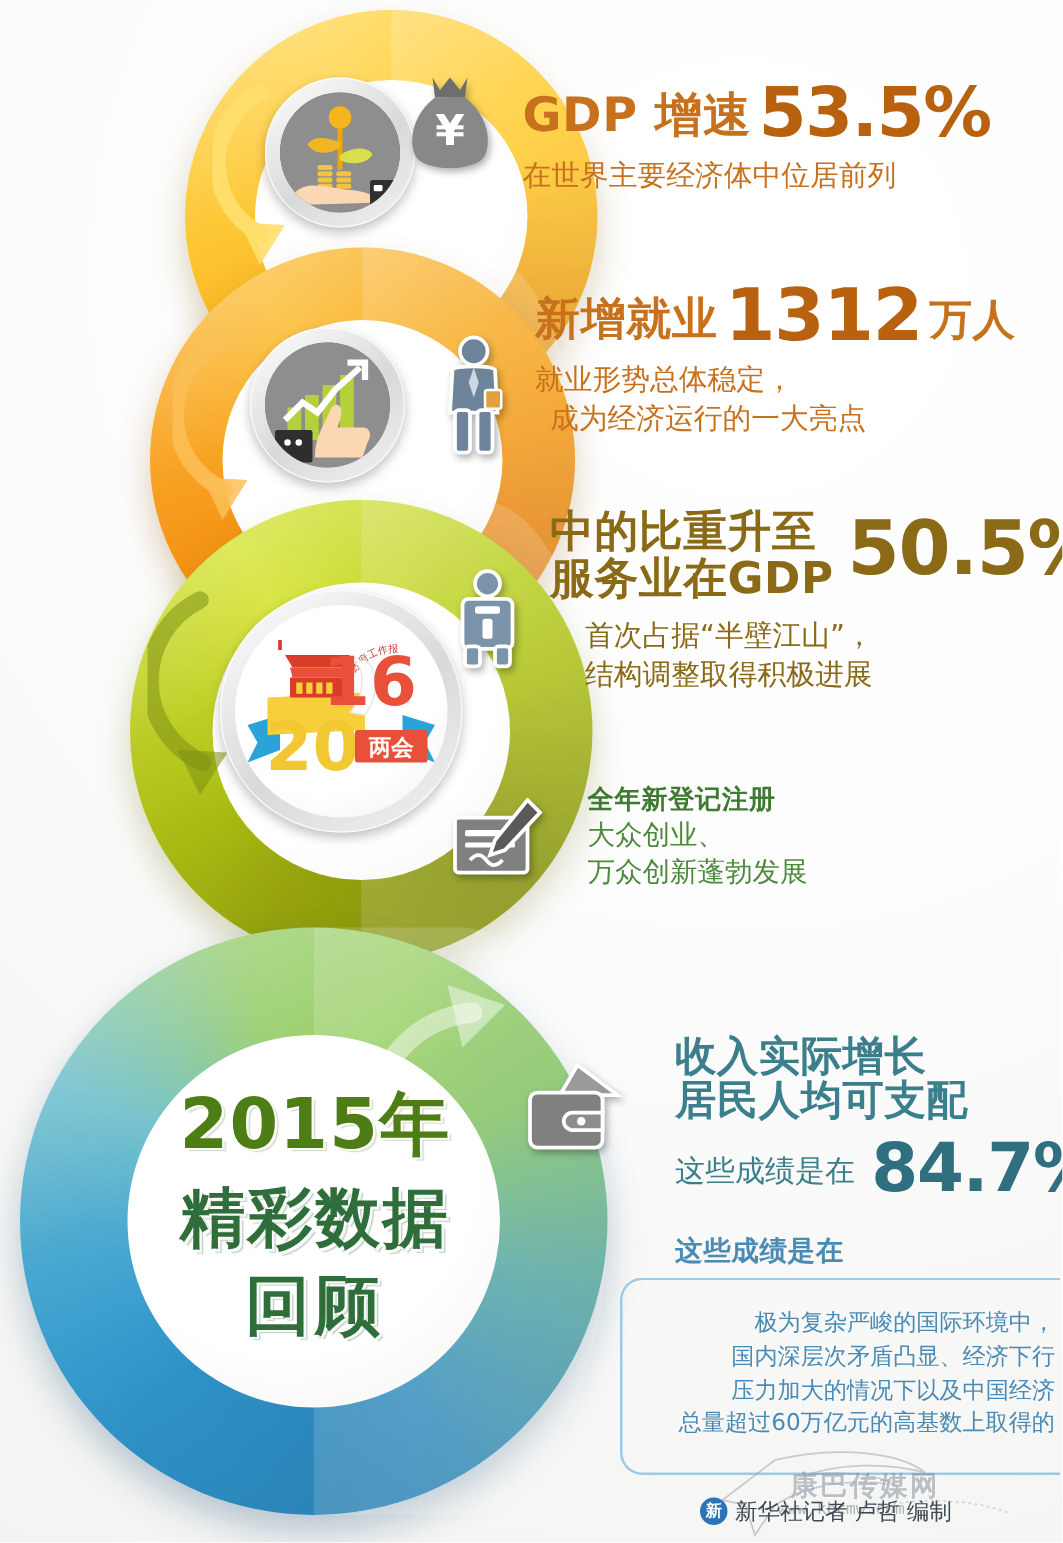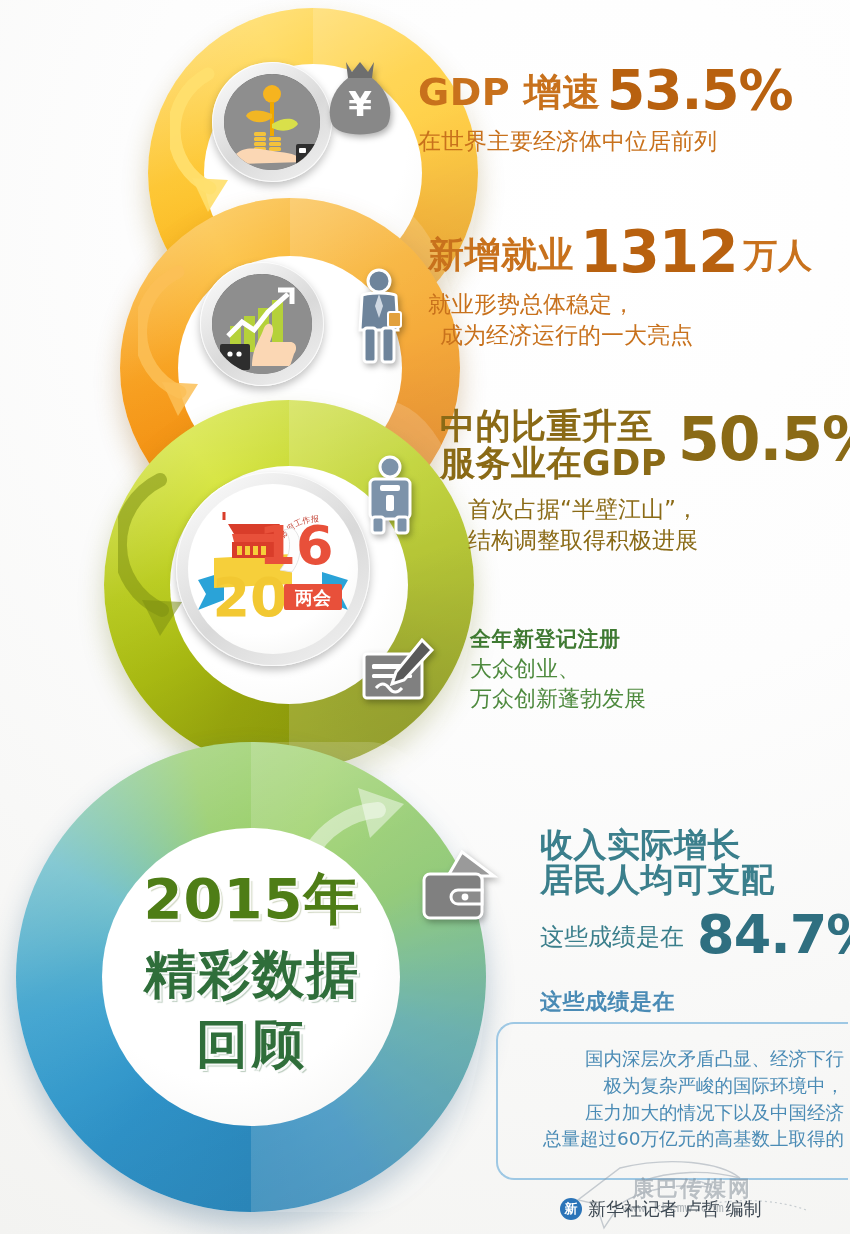--- a/index.html
+++ b/index.html
@@ -387,22 +387,22 @@
       <span class="big c-teal-d" style="font-size:54px;vertical-align:-8px;margin-left:8px;">84.7%</span>
     </div>
   </div>
 
   <div class="block" style="left:540px;top:990px;">
     <div class="hl c-blue" style="font-size:22px;">这些成绩是在</div>
   </div>
 
   <div id="callout"></div>
   <div id="callout-text" style="left:496px;top:1032px;">
+    <div>极为复杂严峻的国际环境中，</div>
     <div>国内深层次矛盾凸显、经济下行</div>
-    <div>极为复杂严峻的国际环境中，</div>
     <div>压力加大的情况下以及中国经济</div>
     <div>总量超过60万亿元的高基数上取得的</div>
   </div>
 
   <div id="watermark">
     <svg id="wm-swoosh" width="290" height="74" viewBox="0 0 290 74">
       <path d="M60 8 C110 -4 160 2 180 18 C150 10 110 10 80 22 C104 16 140 18 156 28 C120 22 86 28 60 44 L44 68 L36 44 L18 40 Z" fill="none" stroke="#8c98a4" stroke-width="1.4" opacity=".85"></path>
       <path d="M150 44 C180 38 220 40 246 50" fill="none" stroke="#8c98a4" stroke-width="1.2" stroke-dasharray="2 3" opacity=".8"></path>
     </svg>
     <div id="wm-top">康巴传媒网</div>

